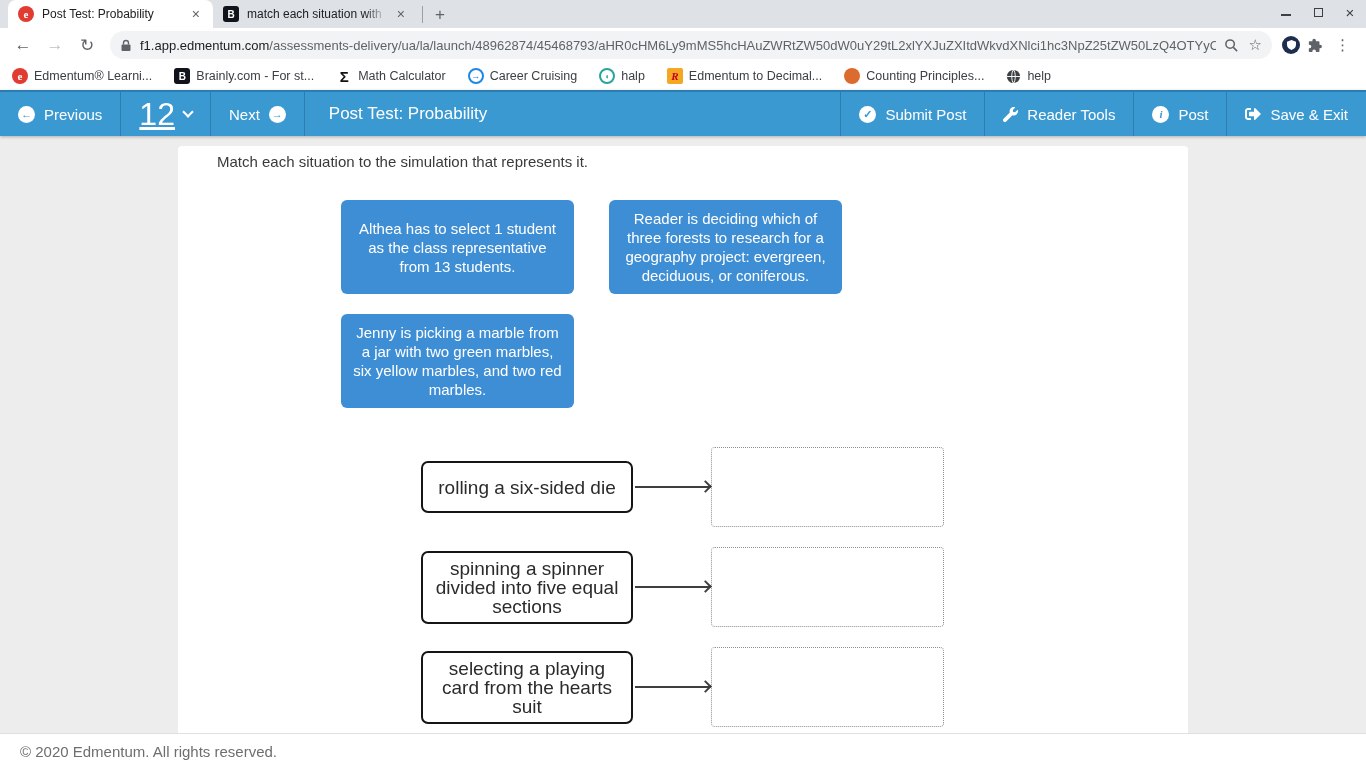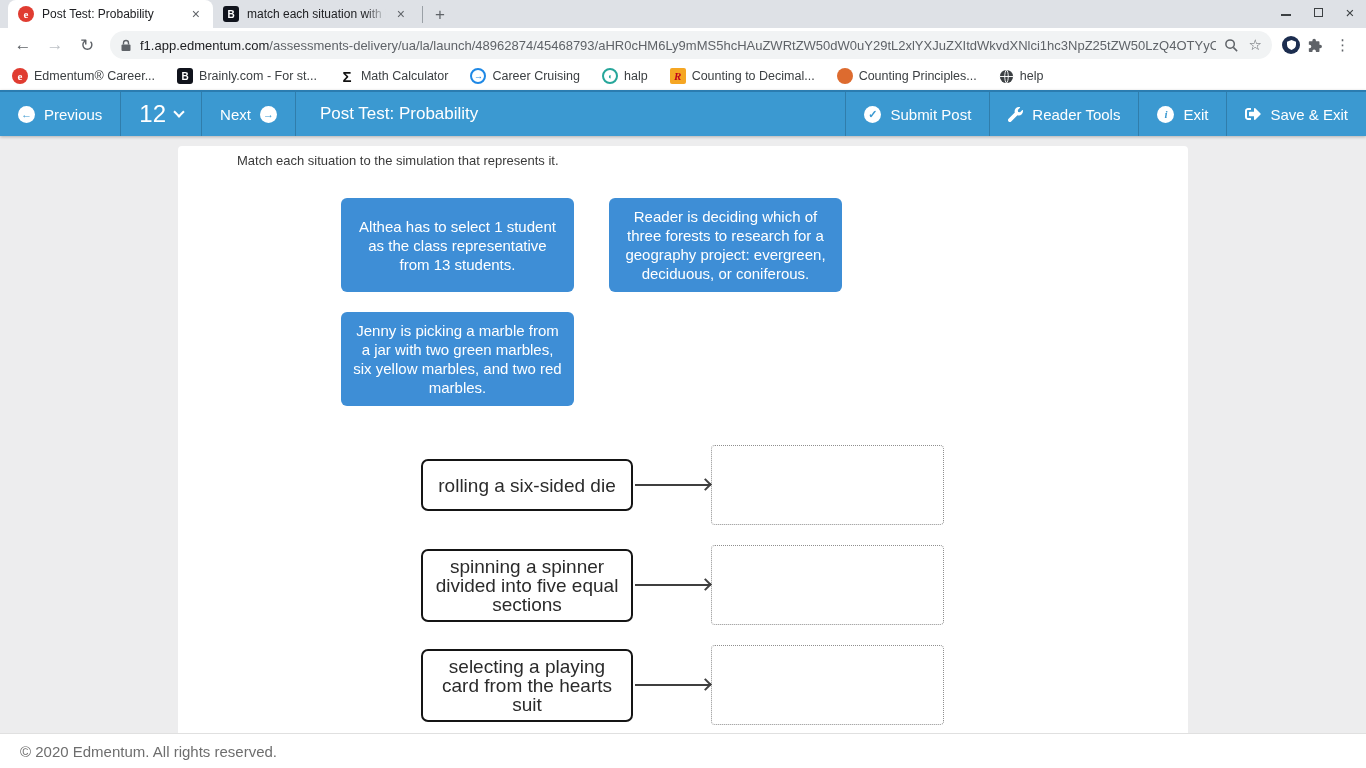--- a/index.html
+++ b/index.html
@@ -51,29 +51,29 @@
   .bmi-counting { background:#dd6b2f; color:#a33d12; font-size:8px; }
 
   
   .bluebar { height:46px; background:#3b99d1; border-top:2px solid #2b7cb0; display:flex; align-items:stretch;
              color:#fff; box-shadow:0 1px 3px rgba(0,0,0,.25); position:relative; z-index:5; }
   .seg { display:flex; align-items:center; padding:0 18px; gap:9px; font-size:15px; cursor:pointer; }
   .seg-r { border-left:1px solid rgba(0,0,0,.18); }
   .seg-l { border-right:1px solid rgba(0,0,0,.18); }
   .circle-ico { width:17px; height:17px; border-radius:50%; background:#fff; color:#3b99d1; display:flex;
                 align-items:center; justify-content:center; font-size:11px; font-weight:bold; line-height:1; }
-  .qnum { font-size:24px; font-weight:normal; }
+  .qnum { font-size:32px; font-weight:normal;text-decoration:underline; }
   .chev { width:8px; height:8px; border-right:2px solid #fff; border-bottom:2px solid #fff; transform:rotate(45deg); margin-top:-5px; }
   .bar-title { display:flex; align-items:center; font-size:17px; padding-left:24px; flex:1; cursor:default; }
   .bluebar svg { display:block; }
 
   
   .page { height:597px; background:#ededee; overflow:hidden; }
   .card { width:1010px; margin:10px auto 0; background:#fff; border-radius:4px; min-height:568px; padding:7px 39px 30px; }
-  .prompt { font-size:13px; color:#3a3a3a;margin-left:20px; }
+  .prompt { font-size:15px; color:#3a3a3a; }
 
   .tiles { display:flex; flex-wrap:wrap; column-gap:35px; row-gap:20px; width:510px; margin:30px 0 0 124px; }
   .tile { width:233px; min-height:83px; background:#3e8ed6; color:#fff; border-radius:6px; display:flex;
           align-items:center; justify-content:center; text-align:center; font-size:15px; line-height:19px;
           padding:9px 12px; cursor:grab; }
 
   .matches { margin:39px 0 0 204px; }
   .match-row { display:flex; align-items:center; margin-bottom:20px; }
   .src-box { width:212px; min-height:52px; border:2px solid #151515; border-radius:7px; background:#fff;
              display:flex; align-items:center; justify-content:center; text-align:center; font-size:19px;
@@ -138,41 +138,41 @@
   </span>
   <svg width="17" height="17" viewBox="0 0 24 24">
     <path d="M20 11h-1V7a1 1 0 0 0-1-1h-4V5a2.5 2.5 0 1 0-5 0v1H5a1 1 0 0 0-1 1v4H5a2.5 2.5 0 1 1 0 5H4v4a1 1 0 0 0 1 1h4v-1a2.5 2.5 0 1 1 5 0v1h4a1 1 0 0 0 1-1v-4h1a2.5 2.5 0 1 0 0-5z" fill="#5f6368"></path>
   </svg>
   <span class="menu-dots">⋮</span>
 </div>
 
 <div class="bookmarks">
   <div class="bm">
     <span class="bm-ico bmi-edmentum">e</span>
-    <span>Edmentum® Career...</span>
+    <span>Edmentum® Learni...</span>
   </div>
   <div class="bm">
     <span class="bm-ico bmi-brainly">B</span>
     <span>Brainly.com - For st...</span>
   </div>
   <div class="bm">
     <span class="bm-ico bmi-sigma">Σ</span>
     <span>Math Calculator</span>
   </div>
   <div class="bm">
     <span class="bm-ico bmi-career">→</span>
     <span>Career Cruising</span>
   </div>
   <div class="bm">
     <span class="bm-ico bmi-halp">◖</span>
     <span>halp</span>
   </div>
   <div class="bm">
     <span class="bm-ico bmi-rapid">R</span>
-    <span>Counting to Decimal...</span>
+    <span>Edmentum to Decimal...</span>
   </div>
   <div class="bm">
     <span class="bm-ico bmi-counting"></span>
     <span>Counting Principles...</span>
   </div>
   <div class="bm">
     <svg width="15" height="15" viewBox="0 0 16 16">
       <circle cx="8" cy="8" r="7" fill="#3c4043"></circle>
       <path d="M1 8h14M8 1c2.5 2 2.5 12 0 14M8 1c-2.5 2-2.5 12 0 14" stroke="#fff" stroke-width="1" fill="none"></path>
     </svg>
@@ -199,21 +199,21 @@
     <span>Submit Post</span>
   </div>
   <div class="seg seg-r">
     <svg width="15" height="15" viewBox="0 0 512 512">
       <path fill="#fff" d="M507.73 109.1c-2.24-9.03-13.54-12.09-20.12-5.51l-74.36 74.36-67.88-11.31-11.31-67.88 74.36-74.36c6.62-6.62 3.43-17.9-5.66-20.16-47.38-11.74-99.55.91-136.58 37.93-39.64 39.64-50.55 97.1-34.05 147.2L18.74 402.76c-24.99 24.99-24.99 65.51 0 90.5 24.99 24.99 65.51 24.99 90.5 0l213.21-213.21c50.12 16.71 107.47 5.68 147.37-34.22 37.07-37.07 49.7-89.32 37.91-136.73z"></path>
     </svg>
     <span>Reader Tools</span>
   </div>
   <div class="seg seg-r">
     <span class="circle-ico" style="font-family:'Liberation Serif',serif;font-style:italic">i</span>
-    <span>Exit</span>
+    <span>Post</span>
   </div>
   <div class="seg seg-r">
     <svg width="16" height="16" viewBox="0 0 512 512">
       <path fill="#fff" d="M497 273L329 441c-15 15-41 4.5-41-17v-96H152c-13.3 0-24-10.7-24-24v-96c0-13.3 10.7-24 24-24h136V88c0-21.4 25.9-32 41-17l168 168c9.3 9.4 9.3 24.6 0 34zM192 436v-40c0-6.6-5.4-12-12-12H96c-17.7 0-32-14.3-32-32V160c0-17.7 14.3-32 32-32h84c6.6 0 12-5.4 12-12V76c0-6.6-5.4-12-12-12H96c-53 0-96 43-96 96v192c0 53 43 96 96 96h84c6.6 0 12-5.4 12-12z"></path>
     </svg>
     <span>Save &amp; Exit</span>
   </div>
 </div>
 
 <div class="page">

